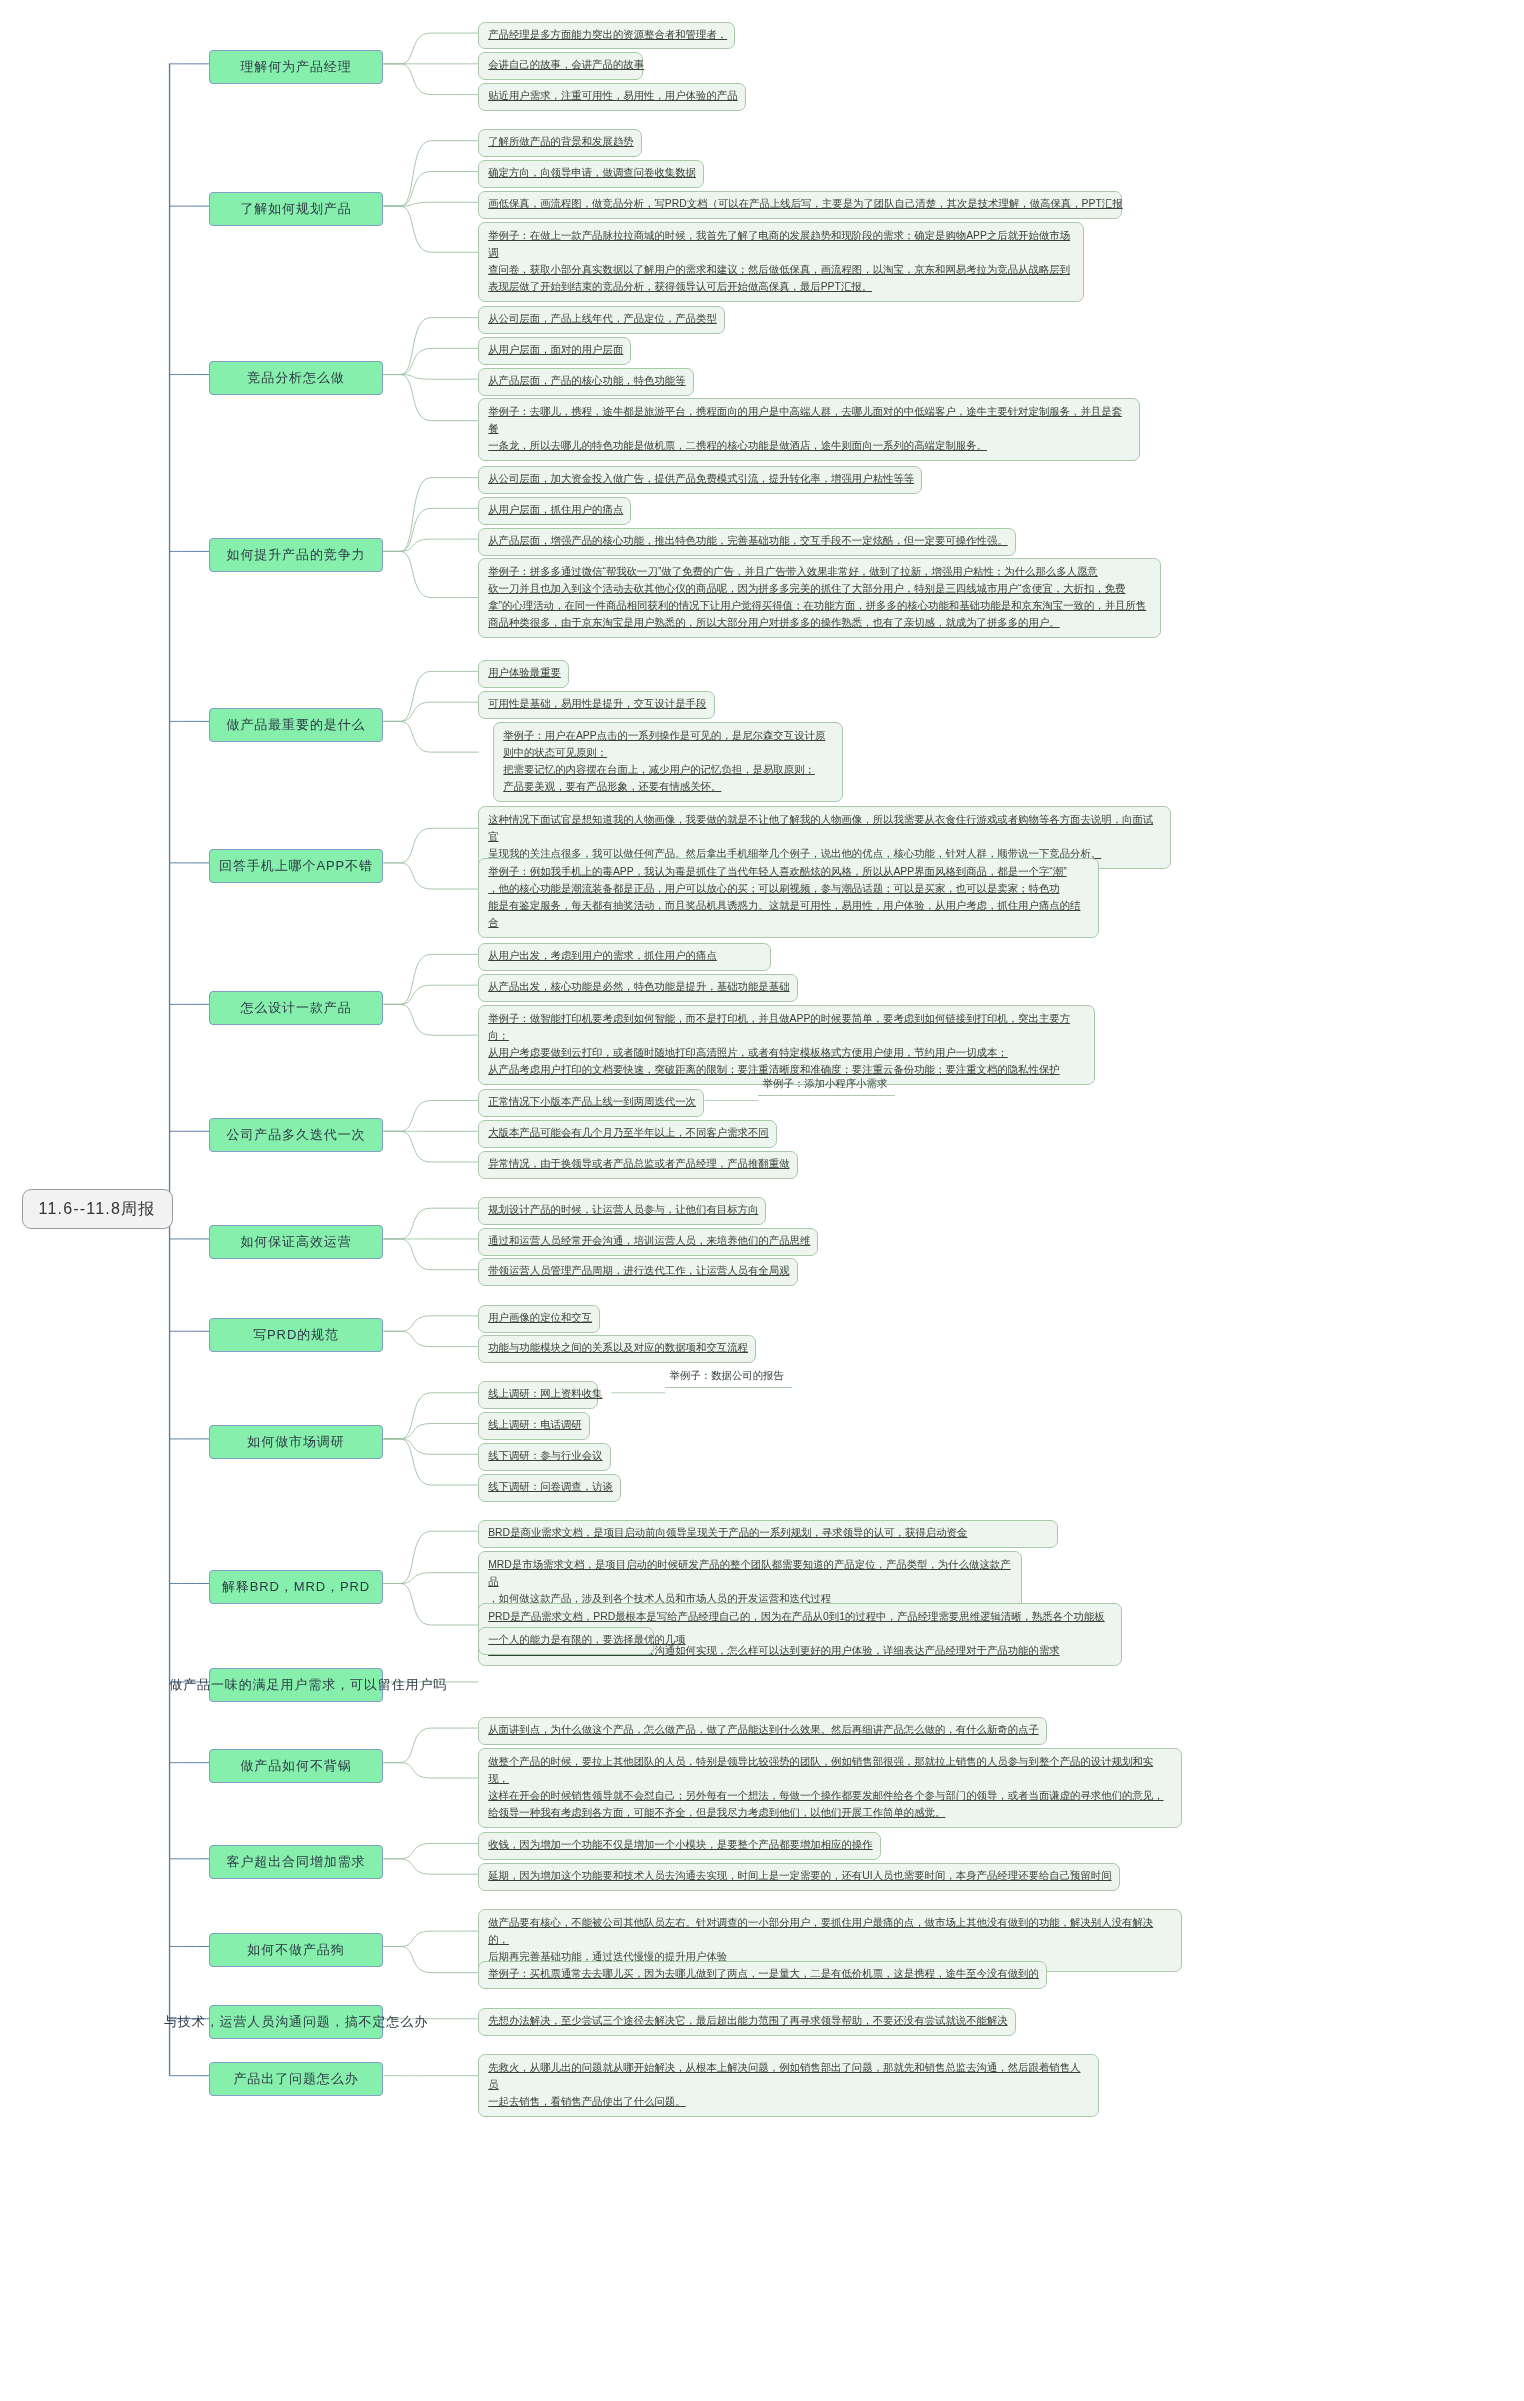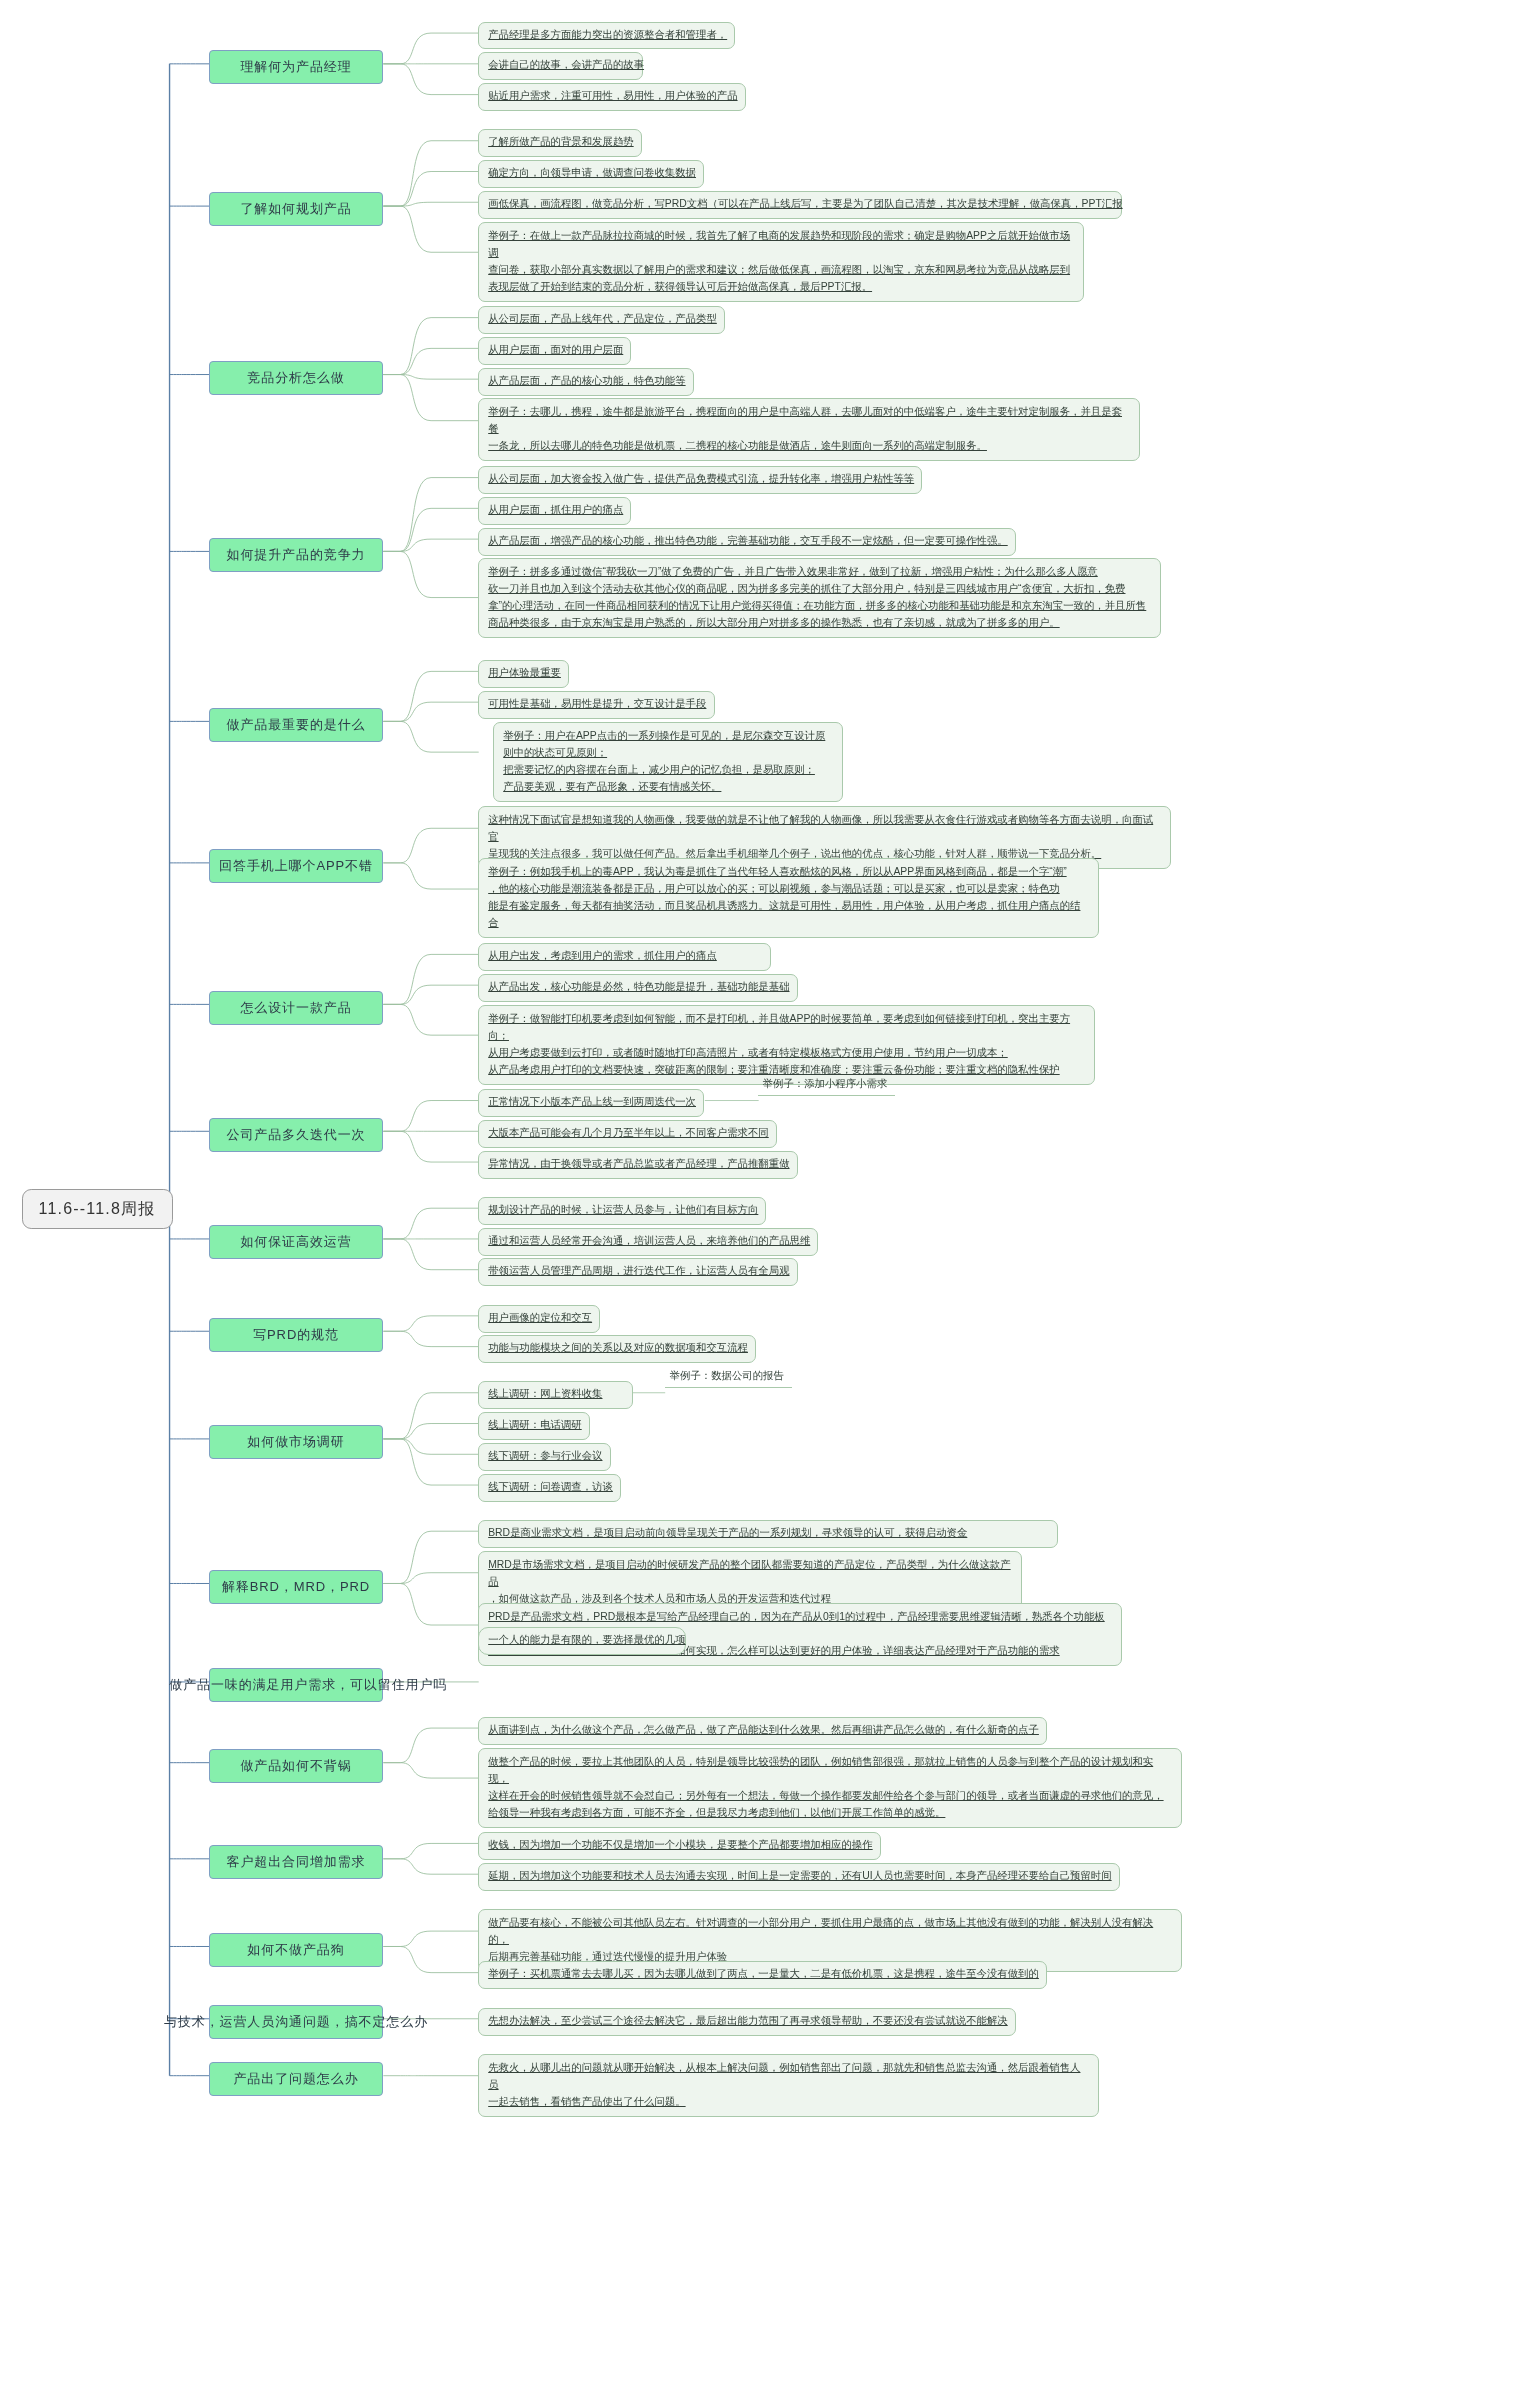--- a/index.html
+++ b/index.html
@@ -199,33 +199,33 @@
       <div class="node lvl2" style="left: 478px; top: 1120px; width: 299px; min-height: 23px;">大版本产品可能会有几个月乃至半年以上，不同客户需求不同</div>
       <div class="node lvl2" style="left: 478px; top: 1151px; width: 320px; min-height: 23px;">异常情况，由于换领导或者产品总监或者产品经理，产品推翻重做</div>
       <div class="node lvl1" style="left: 209px; top: 1225px; width: 174px; min-height: 28px;">如何保证高效运营</div>
       <div class="node lvl2" style="left: 478px; top: 1197px; width: 288px; min-height: 23px;">规划设计产品的时候，让运营人员参与，让他们有目标方向</div>
       <div class="node lvl2" style="left: 478px; top: 1228px; width: 340px; min-height: 23px;">通过和运营人员经常开会沟通，培训运营人员，来培养他们的产品思维</div>
       <div class="node lvl2" style="left: 478px; top: 1258px; width: 320px; min-height: 23px;">带领运营人员管理产品周期，进行迭代工作，让运营人员有全局观</div>
       <div class="node lvl1" style="left: 209px; top: 1318px; width: 174px; min-height: 28px;">写PRD的规范</div>
       <div class="node lvl2" style="left: 478px; top: 1305px; width: 122px; min-height: 23px;">用户画像的定位和交互</div>
       <div class="node lvl2" style="left: 478px; top: 1335px; width: 278px; min-height: 23px;">功能与功能模块之间的关系以及对应的数据项和交互流程</div>
       <div class="node lvl1" style="left: 209px; top: 1425px; width: 174px; min-height: 28px;">如何做市场调研</div>
-      <div class="node lvl2" style="left: 478px; top: 1381px; width: 155px; min-height: 23px;">线上调研：网上资料收集</div>
+      <div class="node lvl2" style="left: 478px; top: 1381px; width: 120px; min-height: 23px;">线上调研：网上资料收集</div>
       <div class="node lvl3" style="left: 665px; top: 1367px; width: 127px; min-height: 20px;">举例子：数据公司的报告</div>
       <div class="node lvl2" style="left: 478px; top: 1412px; width: 112px; min-height: 23px;">线上调研：电话调研</div>
       <div class="node lvl2" style="left: 478px; top: 1443px; width: 133px; min-height: 23px;">线下调研：参与行业会议</div>
       <div class="node lvl2" style="left: 478px; top: 1474px; width: 143px; min-height: 23px;">线下调研：问卷调查，访谈</div>
       <div class="node lvl1" style="left: 209px; top: 1570px; width: 174px; min-height: 28px;">解释BRD，MRD，PRD</div>
       <div class="node lvl2" style="left: 478px; top: 1520px; width: 580px; min-height: 23px;">BRD是商业需求文档，是项目启动前向领导呈现关于产品的一系列规划，寻求领导的认可，获得启动资金</div>
       <div class="node lvl2 multi" style="left: 478px; top: 1551px; width: 544px; min-height: 45px;">MRD是市场需求文档，是项目启动的时候研发产品的整个团队都需要知道的产品定位，产品类型，为什么做这款产品
 ，如何做这款产品，涉及到各个技术人员和市场人员的开发运营和迭代过程</div>
       <div class="node lvl2 multi" style="left: 478px; top: 1603px; width: 644px; min-height: 45px;">PRD是产品需求文档，PRD最根本是写给产品经理自己的，因为在产品从0到1的过程中，产品经理需要思维逻辑清晰，熟悉各个功能板块，
 其次是通过文档更好的与技术人员去沟通如何实现，怎么样可以达到更好的用户体验，详细表达产品经理对于产品功能的需求</div>
       <div class="node lvl1" style="left: 209px; top: 1668px; width: 174px; min-height: 28px; padding-left: 36px;">做产品一味的满足用户需求，可以留住用户吗</div>
-      <div class="node lvl2" style="left: 478px; top: 1627px; width: 208px; min-height: 23px; border-radius: 10px;">一个人的能力是有限的，要选择最优的几项</div>
+      <div class="node lvl2" style="left: 478px; top: 1627px; width: 176px; min-height: 23px;">一个人的能力是有限的，要选择最优的几项</div>
       <div class="node lvl1" style="left: 209px; top: 1749px; width: 174px; min-height: 28px;">做产品如何不背锅</div>
       <div class="node lvl2" style="left: 478px; top: 1717px; width: 569px; min-height: 23px;">从面讲到点，为什么做这个产品，怎么做产品，做了产品能达到什么效果。然后再细讲产品怎么做的，有什么新奇的点子</div>
       <div class="node lvl2 multi" style="left: 478px; top: 1748px; width: 704px; min-height: 62px;">做整个产品的时候，要拉上其他团队的人员，特别是领导比较强势的团队，例如销售部很强，那就拉上销售的人员参与到整个产品的设计规划和实现，
 这样在开会的时候销售领导就不会怼自己；另外每有一个想法，每做一个操作都要发邮件给各个参与部门的领导，或者当面谦虚的寻求他们的意见，
 给领导一种我有考虑到各方面，可能不齐全，但是我尽力考虑到他们，以他们开展工作简单的感觉。</div>
       <div class="node lvl1" style="left: 209px; top: 1845px; width: 174px; min-height: 28px;">客户超出合同增加需求</div>
       <div class="node lvl2" style="left: 478px; top: 1832px; width: 403px; min-height: 23px;">收钱，因为增加一个功能不仅是增加一个小模块，是要整个产品都要增加相应的操作</div>
       <div class="node lvl2" style="left: 478px; top: 1863px; width: 642px; min-height: 23px;">延期，因为增加这个功能要和技术人员去沟通去实现，时间上是一定需要的，还有UI人员也需要时间，本身产品经理还要给自己预留时间</div>
       <div class="node lvl1" style="left: 209px; top: 1933px; width: 174px; min-height: 28px;">如何不做产品狗</div>
       <div class="node lvl2 multi" style="left: 478px; top: 1909px; width: 704px; min-height: 45px;">做产品要有核心，不能被公司其他队员左右。针对调查的一小部分用户，要抓住用户最痛的点，做市场上其他没有做到的功能，解决别人没有解决的，

